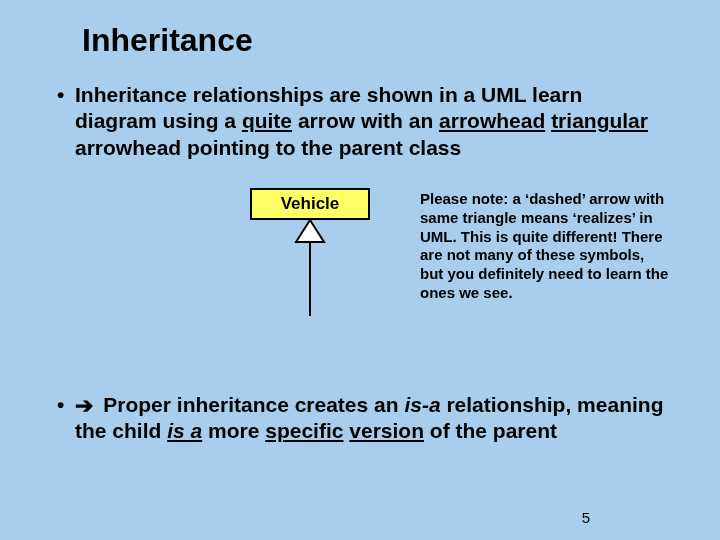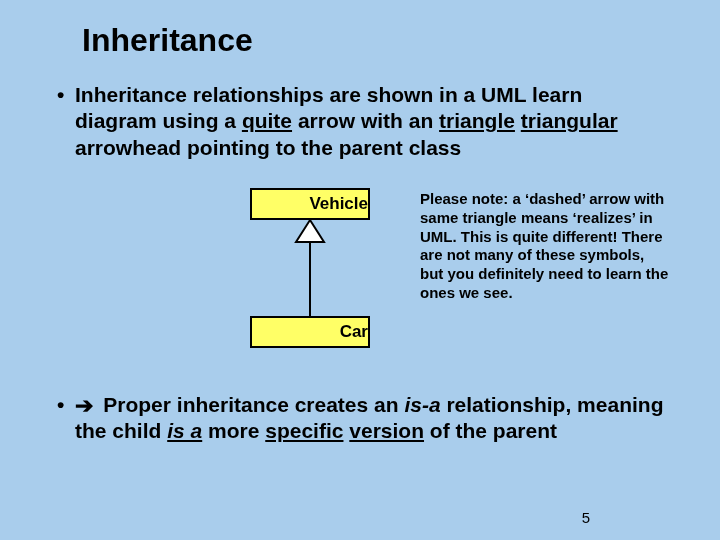--- a/index.html
+++ b/index.html
@@ -46,21 +46,21 @@
     position: absolute;
     left: 230px;
     top: 188px;
     width: 160px;
     height: 170px;
   }
   .box {
     position: absolute;
     background: #ffff66;
     border: 2px solid #000;
-    text-align: right;
+    text-align: center;
     font-weight: bold;
     font-size: 17px;
     box-sizing: border-box;
     padding: 4px 0;
   }
   .box-top { left: 20px; top: 0; width: 120px; }
   .box-bot { left: 20px; top: 128px; width: 120px; }
   .arrow-svg {
     position: absolute;
     left: 60px;
@@ -110,30 +110,29 @@
 </style>
 </head>
 <body>
 
 <div class="slide">
 
   <div class="title">Inheritance</div>
 
   <div class="bullet1">
     <span class="dot">•</span>
-    <span>Inheritance relationships are shown in a UML learn diagram using a </span><span class="under">quite</span><span> arrow with an </span><span class="under">triangle</span><span> </span><span class="under">triangular</span><span> arrowhead pointing to the parent class</span>
+    <span>Inheritance relationships are shown in a UML learn diagram using a </span><span class="under">quite</span><span> arrow with an </span><span class="under">arrowhead</span><span> </span><span class="under">triangular</span><span> arrowhead pointing to the parent class</span>
   </div>
 
   <div class="diagram">
     <div class="box box-top">Vehicle</div>
     <svg class="arrow-svg" viewBox="0 0 40 100">
       <polygon points="20,2 34,24 6,24" fill="#ffffff" stroke="#000" stroke-width="2"></polygon>
       <line x1="20" y1="24" x2="20" y2="98" stroke="#000" stroke-width="2"></line>
     </svg>
-    <div class="box box-bot">Car</div>
   </div>
 
   <div class="note">Please note:  a ‘dashed’ arrow with same triangle means ‘realizes’ in UML.  This is quite different!  There are not many of these symbols, but you definitely need to learn the ones we see.</div>
 
   <div class="bullet2">
     <span class="dot">•</span>
     <span class="arrow-glyph">➔</span><span> Proper inheritance creates an </span><span class="ital">is-a</span><span> relationship, meaning the child </span><span class="under ital">is a</span><span> more </span><span class="under">specific</span><span> </span><span class="under">version</span><span> of the parent</span>
   </div>
 
   <div class="pagenum">5</div>

